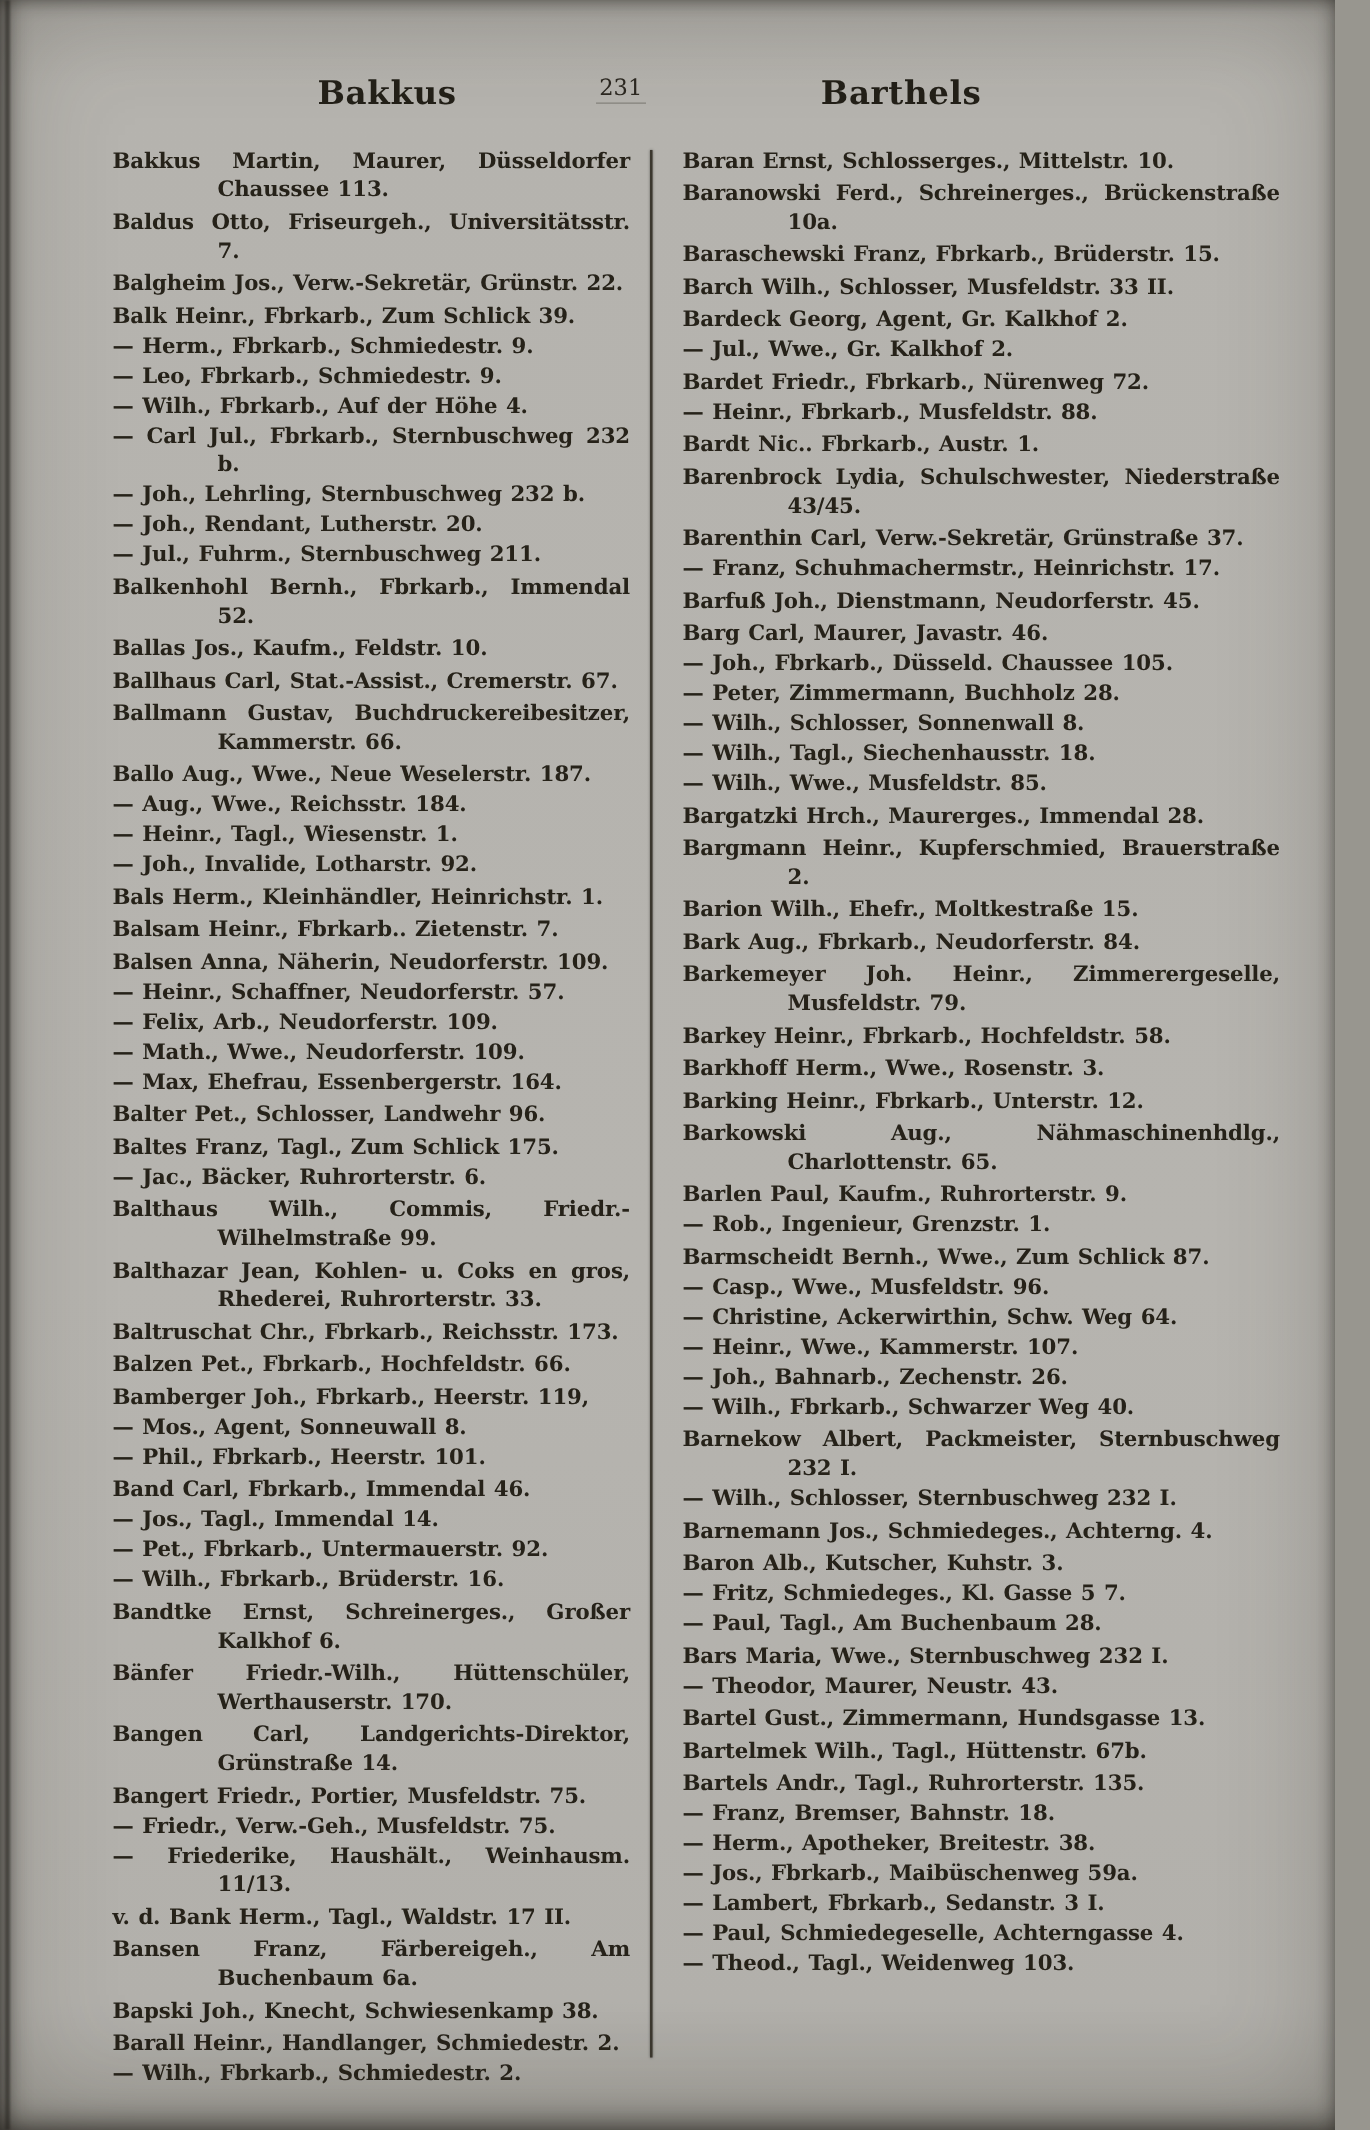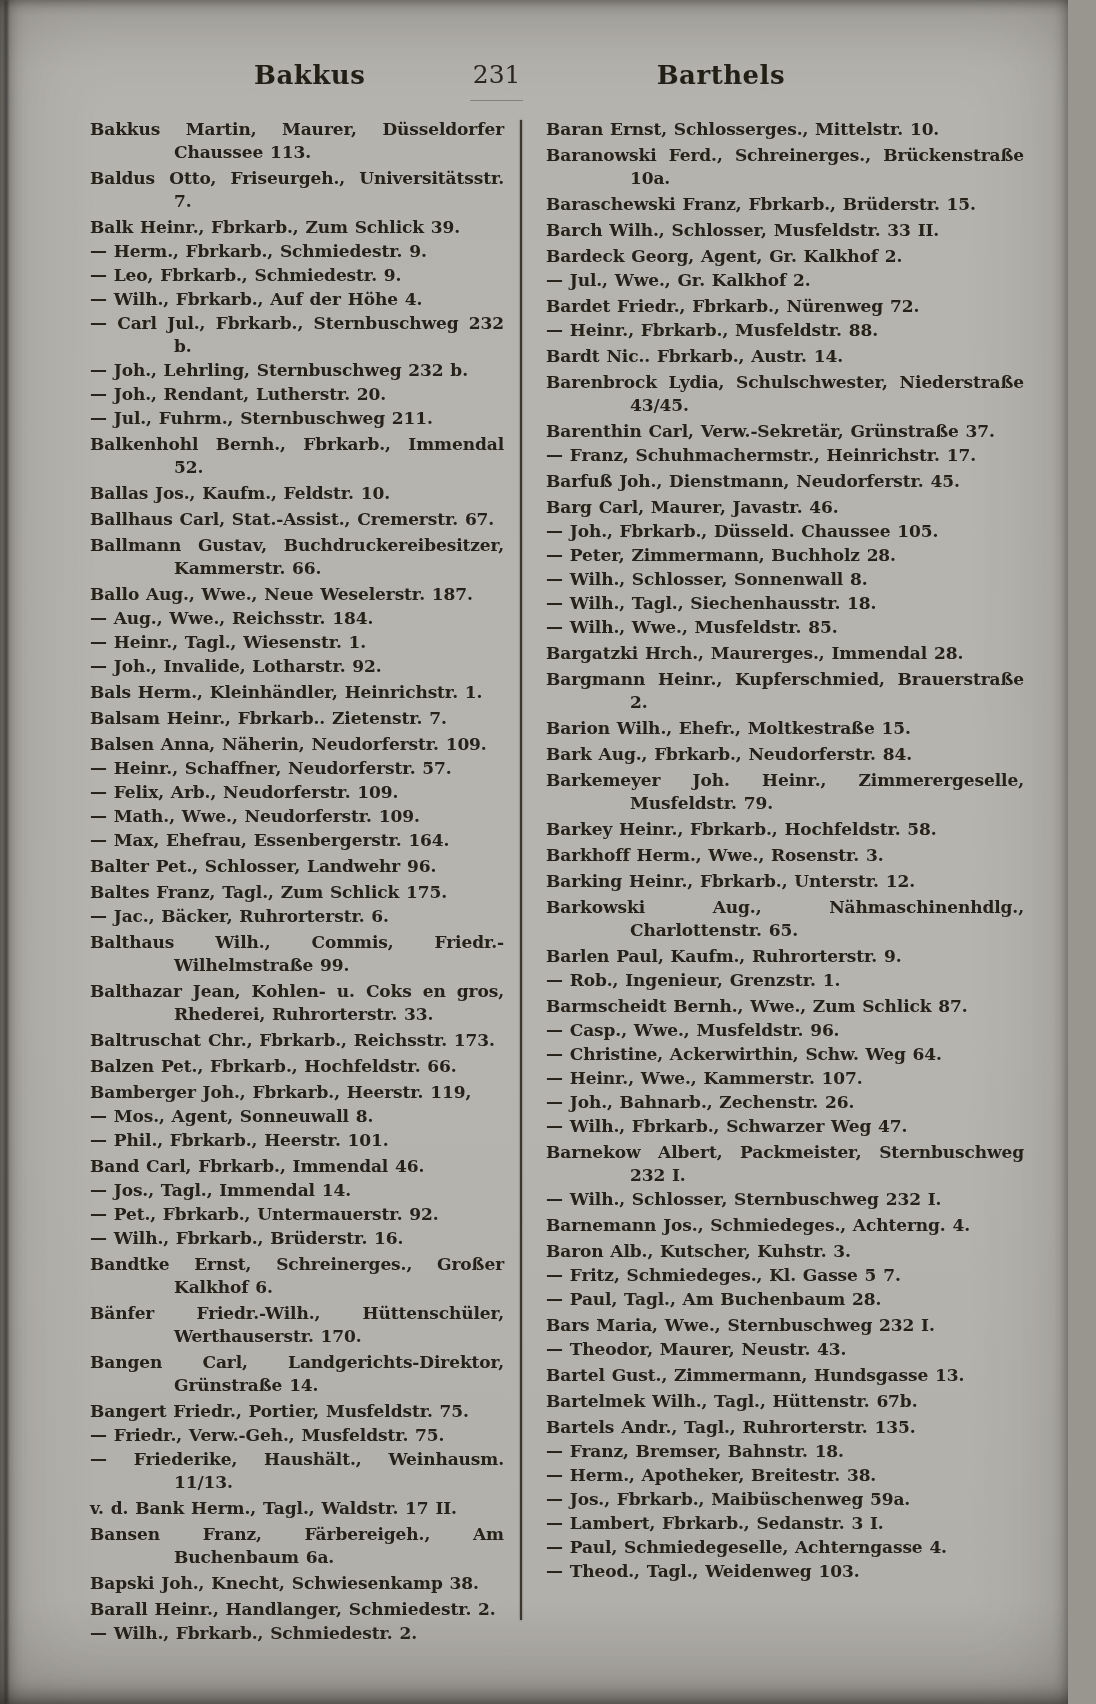--- a/index.html
+++ b/index.html
@@ -29,22 +29,22 @@
   .pageheader{
     position:relative;height:44px;margin-top:60px;
   }
   .pageheader span{position:absolute;transform:translateX(-50%);white-space:nowrap;}
   .guideword{
     font-weight:700;font-size:26px;letter-spacing:.5px;color:#221f17;
   }
   .guideword.left{left:29%;}
   .guideword.right{left:67.5%;}
   .pagenum{
-    left:46.5%;font-weight:400;font-size:25px;color:#2b2720;
-    border-bottom:1px solid rgba(43,39,32,.35);padding:0 3px 11px 3px;
+    left:46.5%;font-weight:400;font-size:18px;color:#2b2720;
+    border-bottom:1px solid rgba(43,39,32,.35);padding:0 3px 1px 3px;
   }
   .columns{
     display:flex;align-items:stretch;
     padding:14px 44px 0 90px;box-sizing:border-box;
   }
   .col{width:414px;}
   .col.rightcol{flex:1;}
   .divider{
     width:2px;background:#3b372e;
     margin:2px 24px 26px 16px;
@@ -68,20 +68,21 @@
   <div class="pageheader">
     <span class="guideword left">Bakkus</span>
     <span class="pagenum">231</span>
     <span class="guideword right">Barthels</span>
   </div>
 
   <div class="columns">
     <section class="col leftcol" id="col-left">
         <p class="entry">Bakkus Martin, Maurer, Düsseldorfer Chaussee 113.</p>
         <p class="entry group-start">Baldus Otto, Friseurgeh., Universitätsstr. 7.</p>
+        <p class="entry group-start">Balgheim Jos., Verw.-Sekretär, Grünstr. 22.</p>
         <p class="entry group-start">Balk Heinr., Fbrkarb., Zum Schlick 39.</p>
         <p class="entry">— Herm., Fbrkarb., Schmiedestr. 9.</p>
         <p class="entry">— Leo, Fbrkarb., Schmiedestr. 9.</p>
         <p class="entry">— Wilh., Fbrkarb., Auf der Höhe 4.</p>
         <p class="entry">— Carl Jul., Fbrkarb., Sternbuschweg 232 b.</p>
         <p class="entry">— Joh., Lehrling, Sternbuschweg 232 b.</p>
         <p class="entry">— Joh., Rendant, Lutherstr. 20.</p>
         <p class="entry">— Jul., Fuhrm., Sternbuschweg 211.</p>
         <p class="entry group-start">Balkenhohl Bernh., Fbrkarb., Immendal 52.</p>
         <p class="entry group-start">Ballas Jos., Kaufm., Feldstr. 10.</p>
@@ -127,21 +128,21 @@
     <div class="divider"></div>
     <section class="col rightcol" id="col-right">
         <p class="entry">Baran Ernst, Schlosserges., Mittelstr. 10.</p>
         <p class="entry group-start">Baranowski Ferd., Schreinerges., Brückenstraße 10a.</p>
         <p class="entry group-start">Baraschewski Franz, Fbrkarb., Brüderstr. 15.</p>
         <p class="entry group-start">Barch Wilh., Schlosser, Musfeldstr. 33 II.</p>
         <p class="entry group-start">Bardeck Georg, Agent, Gr. Kalkhof 2.</p>
         <p class="entry">— Jul., Wwe., Gr. Kalkhof 2.</p>
         <p class="entry group-start">Bardet Friedr., Fbrkarb., Nürenweg 72.</p>
         <p class="entry">— Heinr., Fbrkarb., Musfeldstr. 88.</p>
-        <p class="entry group-start">Bardt Nic.. Fbrkarb., Austr. 14.</p>
+        <p class="entry group-start">Bardt Nic.. Fbrkarb., Austr. 1.</p>
         <p class="entry group-start">Barenbrock Lydia, Schulschwester, Niederstraße 43/45.</p>
         <p class="entry group-start">Barenthin Carl, Verw.-Sekretär, Grünstraße 37.</p>
         <p class="entry">— Franz, Schuhmachermstr., Heinrichstr. 17.</p>
         <p class="entry group-start">Barfuß Joh., Dienstmann, Neudorferstr. 45.</p>
         <p class="entry group-start">Barg Carl, Maurer, Javastr. 46.</p>
         <p class="entry">— Joh., Fbrkarb., Düsseld. Chaussee 105.</p>
         <p class="entry">— Peter, Zimmermann, Buchholz 28.</p>
         <p class="entry">— Wilh., Schlosser, Sonnenwall 8.</p>
         <p class="entry">— Wilh., Tagl., Siechenhausstr. 18.</p>
         <p class="entry">— Wilh., Wwe., Musfeldstr. 85.</p>
@@ -154,21 +155,21 @@
         <p class="entry group-start">Barkhoff Herm., Wwe., Rosenstr. 3.</p>
         <p class="entry group-start">Barking Heinr., Fbrkarb., Unterstr. 12.</p>
         <p class="entry group-start">Barkowski Aug., Nähmaschinenhdlg., Charlottenstr. 65.</p>
         <p class="entry group-start">Barlen Paul, Kaufm., Ruhrorterstr. 9.</p>
         <p class="entry">— Rob., Ingenieur, Grenzstr. 1.</p>
         <p class="entry group-start">Barmscheidt Bernh., Wwe., Zum Schlick 87.</p>
         <p class="entry">— Casp., Wwe., Musfeldstr. 96.</p>
         <p class="entry">— Christine, Ackerwirthin, Schw. Weg 64.</p>
         <p class="entry">— Heinr., Wwe., Kammerstr. 107.</p>
         <p class="entry">— Joh., Bahnarb., Zechenstr. 26.</p>
-        <p class="entry">— Wilh., Fbrkarb., Schwarzer Weg 47.</p>
+        <p class="entry">— Wilh., Fbrkarb., Schwarzer Weg 40.</p>
         <p class="entry group-start">Barnekow Albert, Packmeister, Sternbuschweg 232 I.</p>
         <p class="entry">— Wilh., Schlosser, Sternbuschweg 232 I.</p>
         <p class="entry group-start">Barnemann Jos., Schmiedeges., Achterng. 4.</p>
         <p class="entry group-start">Baron Alb., Kutscher, Kuhstr. 3.</p>
         <p class="entry">— Fritz, Schmiedeges., Kl. Gasse 5 7.</p>
         <p class="entry">— Paul, Tagl., Am Buchenbaum 28.</p>
         <p class="entry group-start">Bars Maria, Wwe., Sternbuschweg 232 I.</p>
         <p class="entry">— Theodor, Maurer, Neustr. 43.</p>
         <p class="entry group-start">Bartel Gust., Zimmermann, Hundsgasse 13.</p>
         <p class="entry group-start">Bartelmek Wilh., Tagl., Hüttenstr. 67b.</p>

